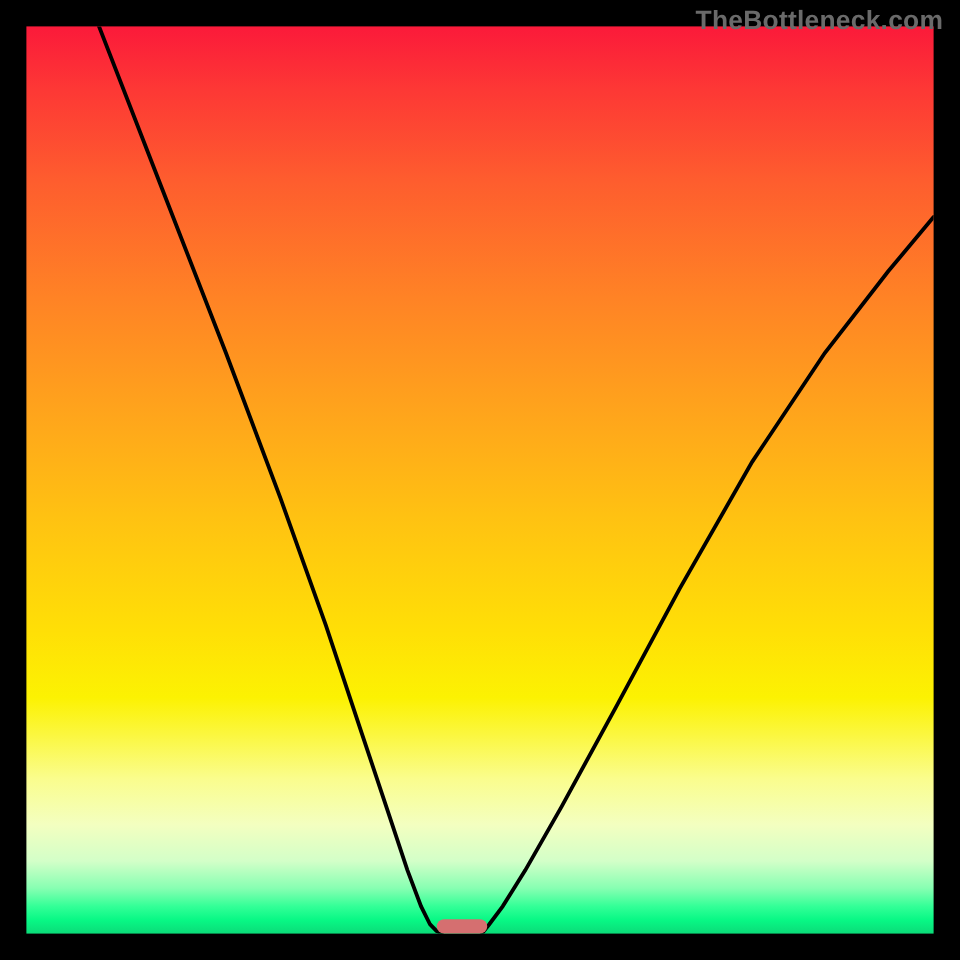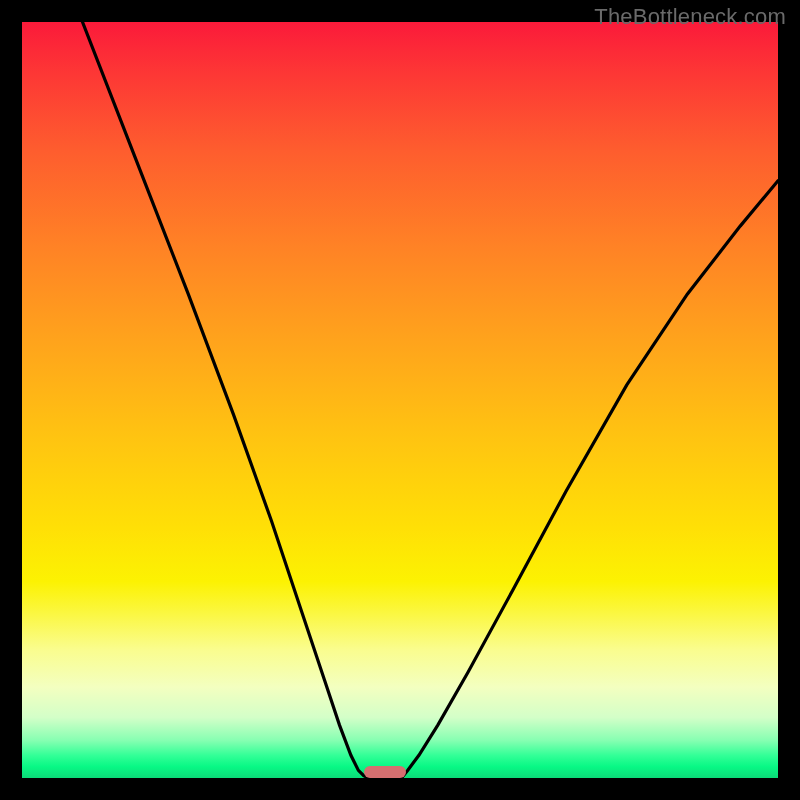--- a/index.html
+++ b/index.html
@@ -35,21 +35,21 @@
       #08f885 98.5%,
       #0bdb78 100%
     );
   }
   .watermark {
     position: absolute;
     top: 4px;
     right: 14px;
     color: #6a6a6a;
     font-size: 22px;
-    font-weight: 400;
+    font-weight: 700;
     letter-spacing: 0.2px;
     user-select: none;
   }
   svg.curves {
     position: absolute;
     left: 0;
     top: 0;
     width: 756px;
     height: 756px;
   }

